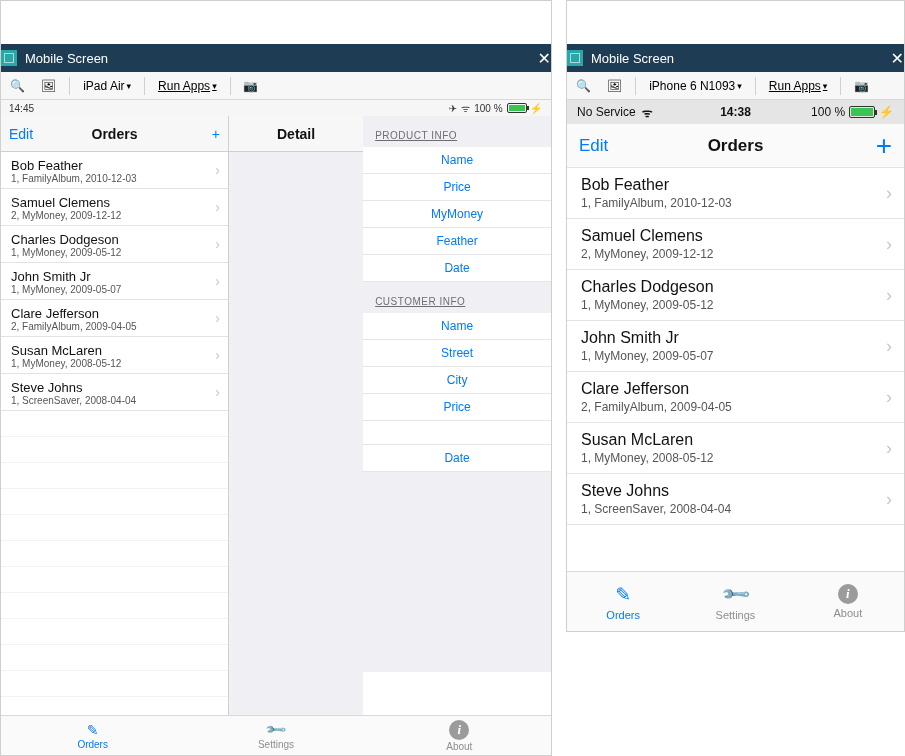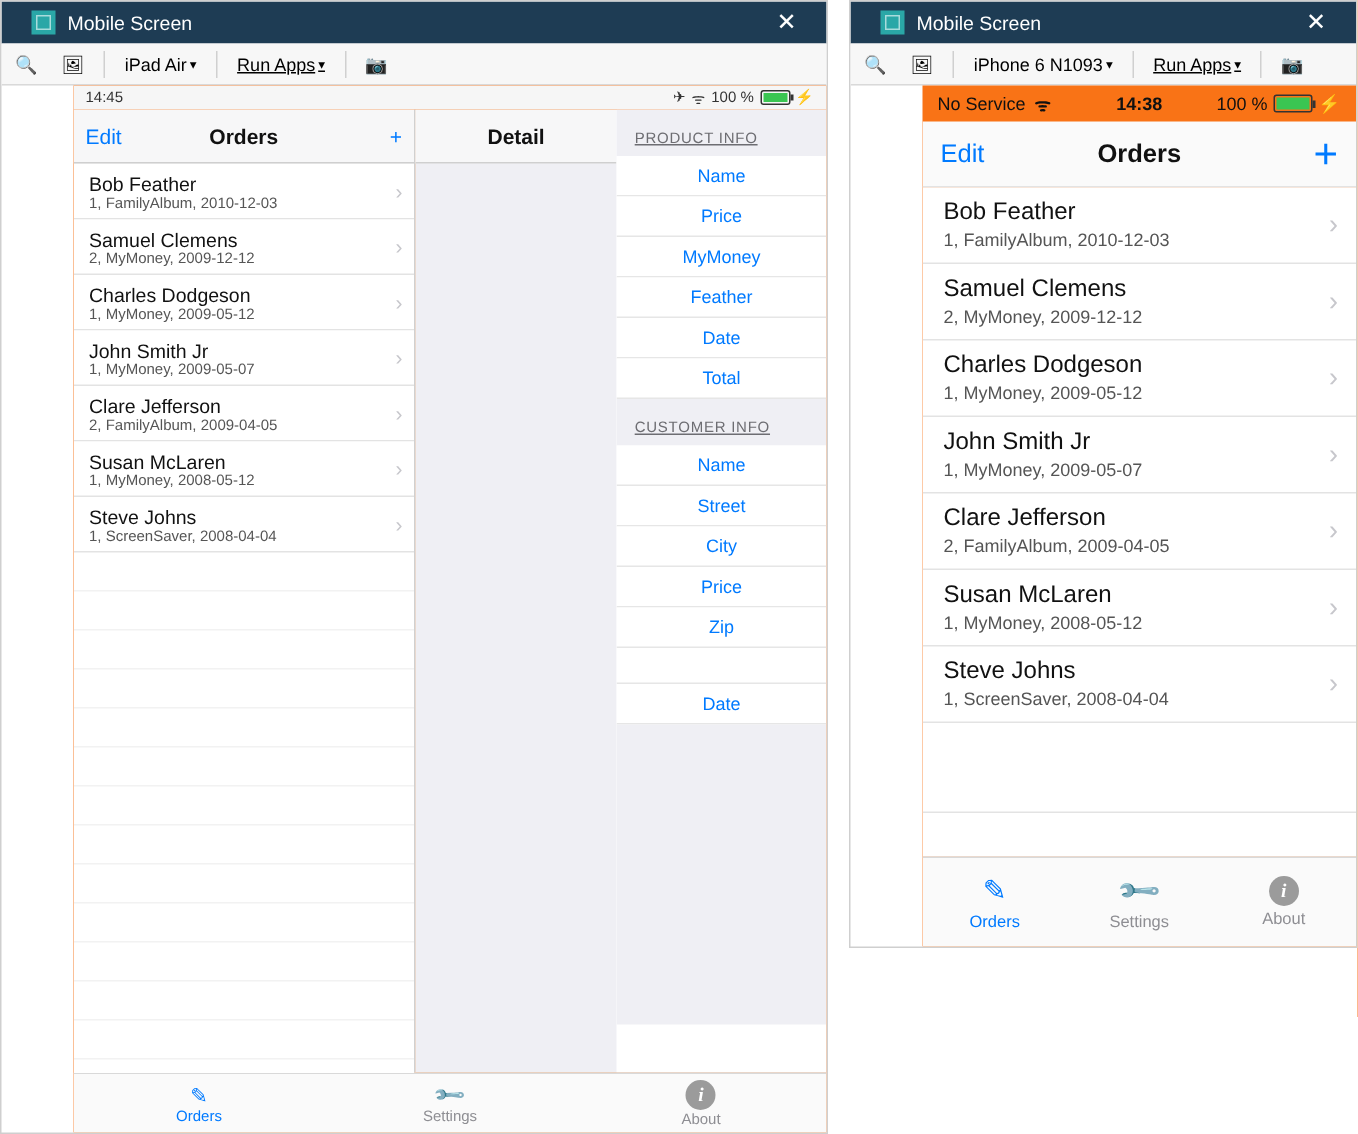--- a/index.html
+++ b/index.html
@@ -20,21 +20,22 @@
 }
 .win1 { width: 552px; height: 756px; }
 .win2 { width: 339px; height: 632px; }
 .titlebar {
   background: #1e3c54;
   color: #fff;
   height: 28px;
   display: flex;
   align-items: center;
   justify-content: space-between;
-  padding: 0 20px;
+  padding: 0 0;
+  margin-top: 43px;
 }
 .titlebar .tleft { display: flex; align-items: center; gap: 8px; }
 .titlebar .ticon {
   width: 16px; height: 16px; background:#2aa7a7; position:relative; display:inline-block;
 }
 .titlebar .ticon:before{content:'';position:absolute;inset:3px;border:1px solid #fff;opacity:.6;}
 .titlebar .ttext { font-size: 13px; }
 .titlebar .tclose { font-size: 16px; cursor: default; }
 .toolbar {
   height: 28px;
@@ -48,21 +49,21 @@
 }
 .toolbar .tbtn {
   display: inline-flex; align-items: center; justify-content: center;
   padding: 2px 4px; border:1px solid transparent; border-radius:2px;
 }
 .toolbar .sep{width:1px;height:18px;background:#d0d0d0;margin:0 2px;}
 .toolbar .underlined{text-decoration:underline;}
 .toolbar .caret{font-size:9px;margin-left:2px;}
 
 
-.device-area{flex:1;display:flex;flex-direction:column;background:#f97316;overflow:hidden;margin-left:48px;}
+.device-area{flex:1;display:flex;flex-direction:column;background:#e5e5e5;overflow:hidden;}
 .statusbar{height:16px;display:flex;align-items:center;padding:0 8px;font-size:10px;color:#333;background:#f6f6f6;}
 .statusbar .sbleft{flex:1;}
 .statusbar .sbright{display:flex;gap:4px;align-items:center;}
 .battery{display:inline-block;width:20px;height:10px;border:1px solid #333;border-radius:2px;position:relative;}
 .battery:after{content:'';position:absolute;right:-3px;top:2px;width:2px;height:4px;background:#333;}
 .battery .fill{position:absolute;left:1px;top:1px;bottom:1px;width:16px;background:#3ac552;}
 
 .ipad-content{flex:1;display:flex;overflow:hidden;}
 .master{width:228px;border-right:1px solid #d0d0d0;display:flex;flex-direction:column;background:#f5f5f5;}
 .detail{flex:1;display:flex;flex-direction:row;background:#efeff4;}
@@ -223,27 +224,25 @@
           <span class="navtitle">Detail</span>
           <span class="navright"></span>
         </div>
         <div class="list" id="ipad-detail">
             <div class="section-header">PRODUCT INFO</div>
             <div class="field-row">Name</div>
             <div class="field-row">Price</div>
             <div class="field-row">MyMoney</div>
             <div class="field-row">Feather</div>
             <div class="field-row">Date</div>
-            <div class="field-row">Total</div>
             <div class="section-header">CUSTOMER INFO</div>
             <div class="field-row">Name</div>
             <div class="field-row">Street</div>
             <div class="field-row">City</div>
             <div class="field-row">Price</div>
-            <div class="field-row">Zip</div>
             <div class="field-row" style="height: 24px;"></div>
             <div class="field-row">Date</div>
             <div style="background: rgb(239, 239, 244); height: 200px;"></div>
           </div>
       </div>
     </div>
     <div class="tabbar">
       <div class="tab active">
           <span class="ticon2">✎</span>
           <span>Orders</span>

